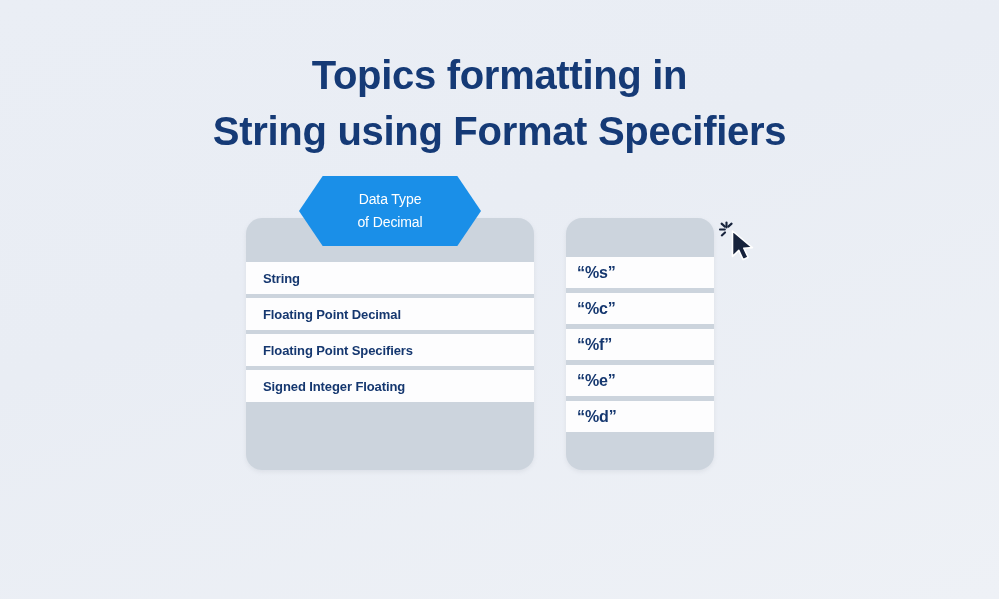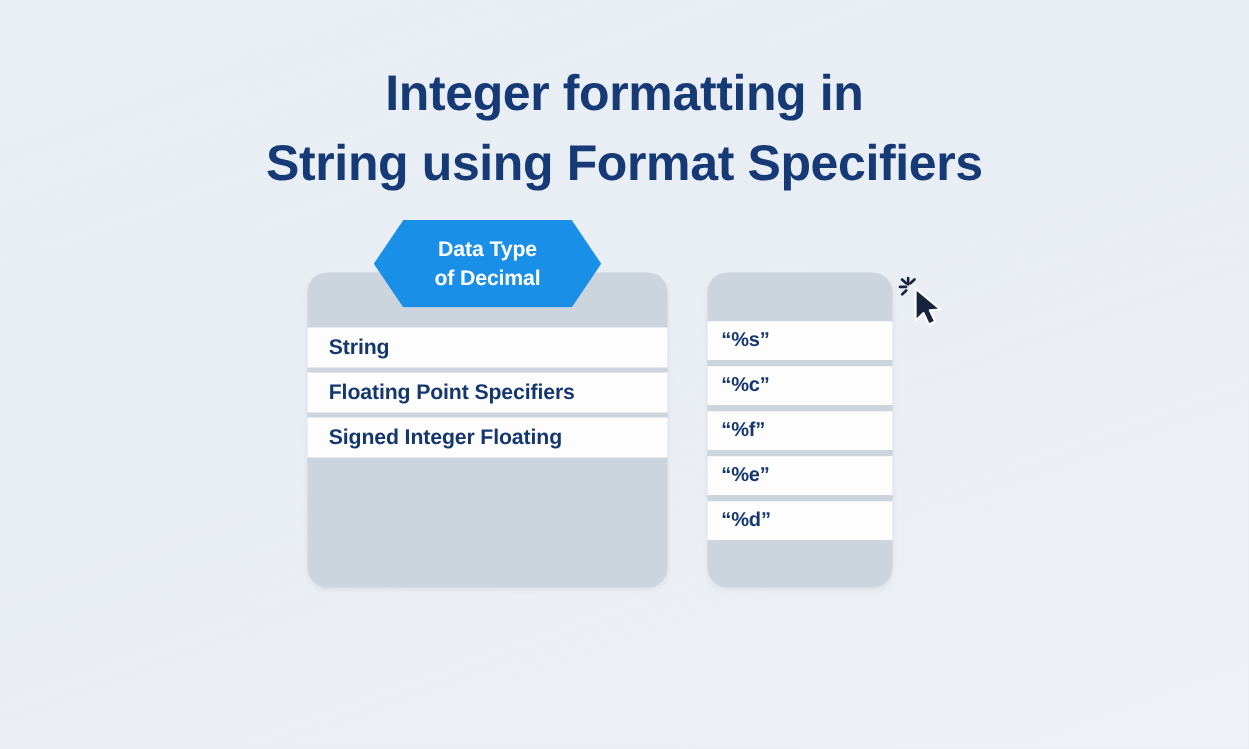--- a/index.html
+++ b/index.html
@@ -101,21 +101,21 @@
     height: 31px;
     padding-left: 11px;
     margin-bottom: 5px;
   }
   .rows .row:last-child { margin-bottom: 0; }
 
   .row-label {
     color: #15376f;
     font-family: "Liberation Sans", sans-serif;
     font-weight: bold;
-    font-size: 17px;
+    font-size: 13px;
     white-space: nowrap;
     letter-spacing: -0.1px;
   }
   .rows.right .row-label {
     font-size: 16px;
   }
 
   
   .hex {
     position: absolute;
@@ -136,22 +136,22 @@
   .hex-pink {
     left: 551px;
     top: 173px;
     width: 180px;
     height: 73px;
     background: #fa0a62;
   }
   .hex-text {
     color: #ffffff;
     font-family: "Liberation Sans", sans-serif;
-    font-weight: bold;
-    font-size: 17px;
+    font-weight: normal;
+    font-size: 14px;
     line-height: 23px;
     letter-spacing: -0.1px;
   }
 
   
   .cursor {
     position: absolute;
     left: 718px;
     top: 219px;
     width: 46px;
@@ -186,33 +186,36 @@
     letter-spacing: -0.5px;
     margin-top: -1px;
   }
 </style>
 </head>
 <body>
 
 <div id="canvas">
 
   <div class="title-block">
-    <div class="title-line">Integer formatting in</div>
+    <div class="title-line">Topics formatting in</div>
     <div class="title-line">String using Format Specifiers</div>
   </div>
 
   <div class="cols">
 
     <div class="card left"></div>
 
     <div class="card right"></div>
 
     <div class="rows left">
       <div class="row">
         <span class="row-label">String</span>
+      </div>
+      <div class="row">
+        <span class="row-label">Floating Point Decimal</span>
       </div>
       <div class="row">
         <span class="row-label">Floating Point Specifiers</span>
       </div>
       <div class="row">
         <span class="row-label">Signed Integer Floating</span>
       </div>
     </div>
 
     <div class="rows right">

